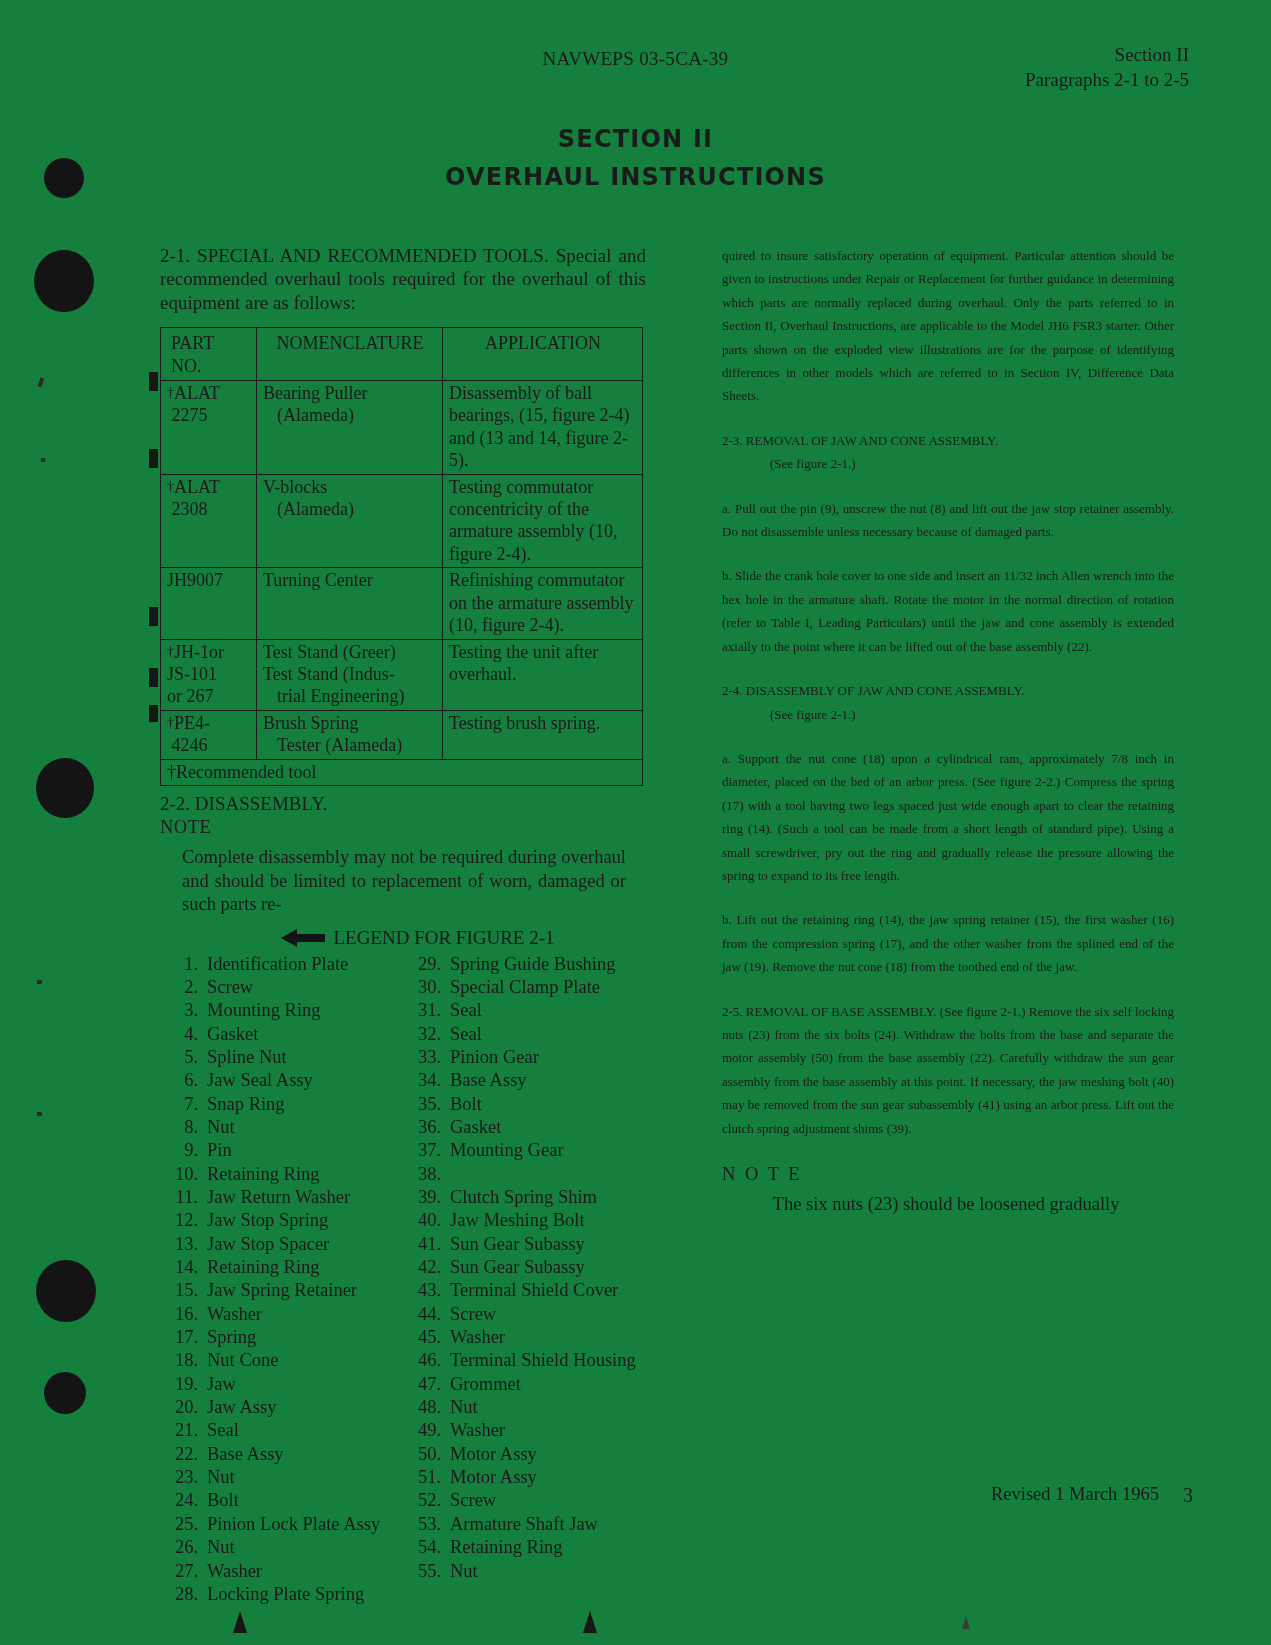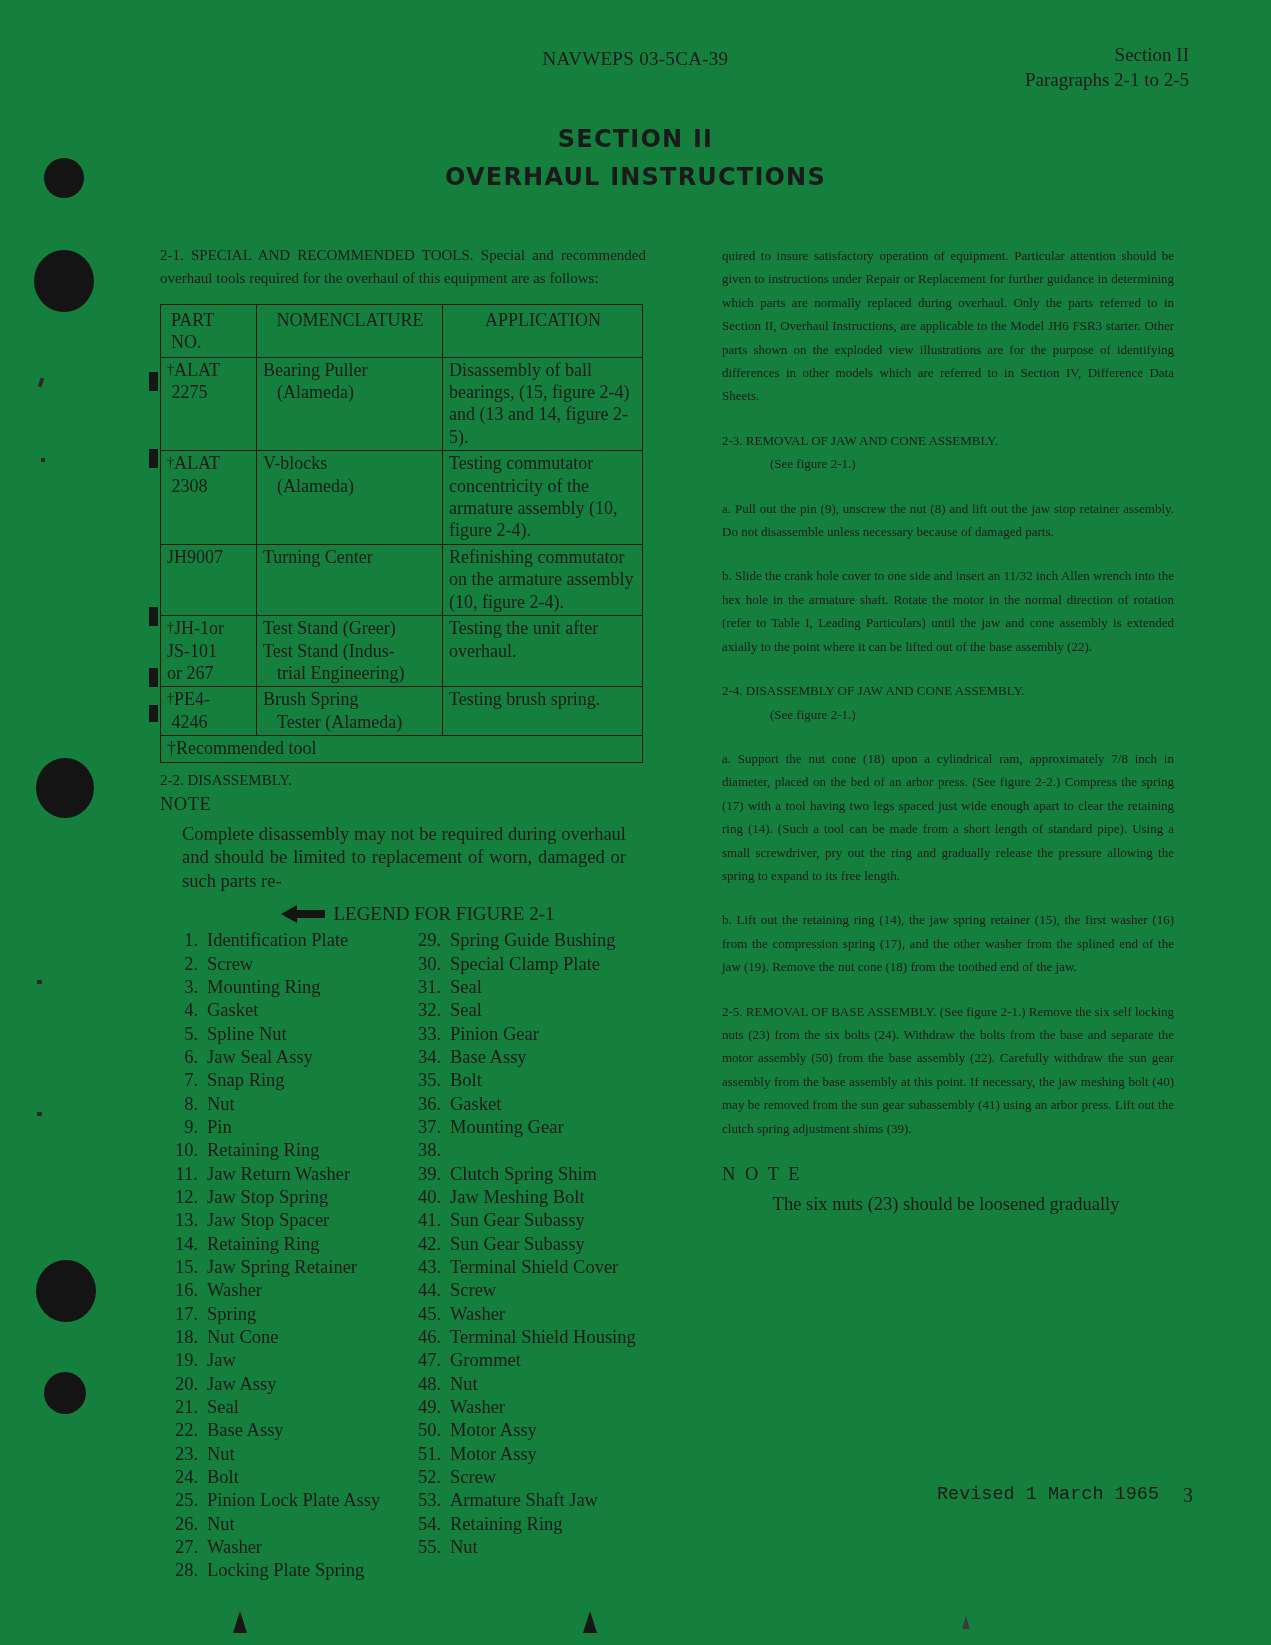--- a/index.html
+++ b/index.html
@@ -72,21 +72,21 @@
   p.body {
     margin: 0 0 0 0;
     font-size: 13px;
     line-height: 23.4px;
     text-align: justify;
     text-justify: inter-word;
   }
   p.gap { margin-top: 21px; }
 
   
-  .col-left p.body { font-size: 15px; line-height: 23.4px; }
+  .col-left p.body { font-size: 19px; line-height: 23.4px; }
 
   
   table.tools {
     border-collapse: collapse;
     margin-top: 13px;
     width: 482px;
     table-layout: fixed;
   }
   table.tools th, table.tools td {
     border: 1.6px solid #1a1a1a;
@@ -190,21 +190,20 @@
     flex: none;
   }
   .legend-label { flex: 1; }
 
   
   .footer-rev {
     position: absolute;
     right: 112px;
     bottom: 140px;
     font-size: 18.5px;
-    font-family: Liberation Mono, monospace;
   }
   .footer-page {
     position: absolute;
     right: 78px;
     bottom: 138px;
     font-size: 20px;
   }
 
   
   .regmark {

